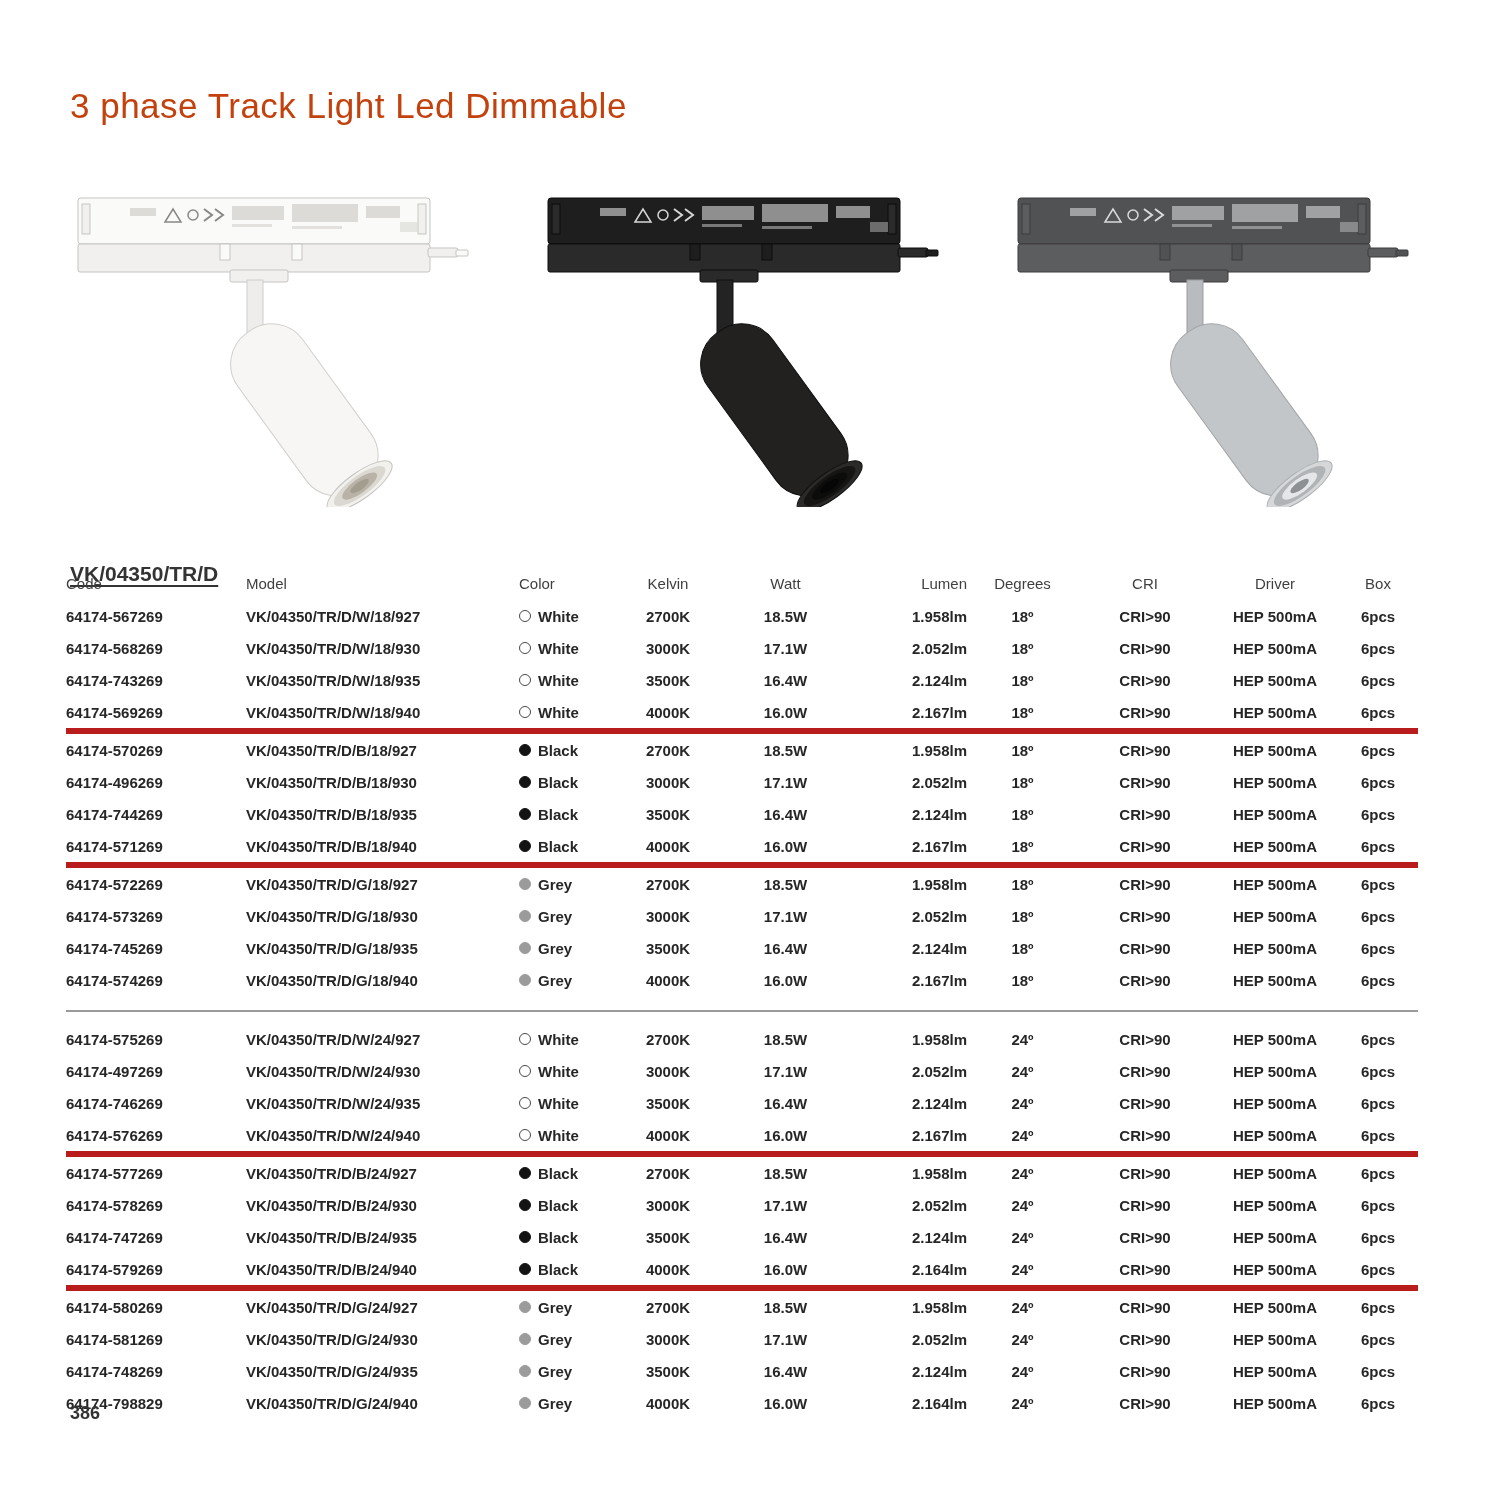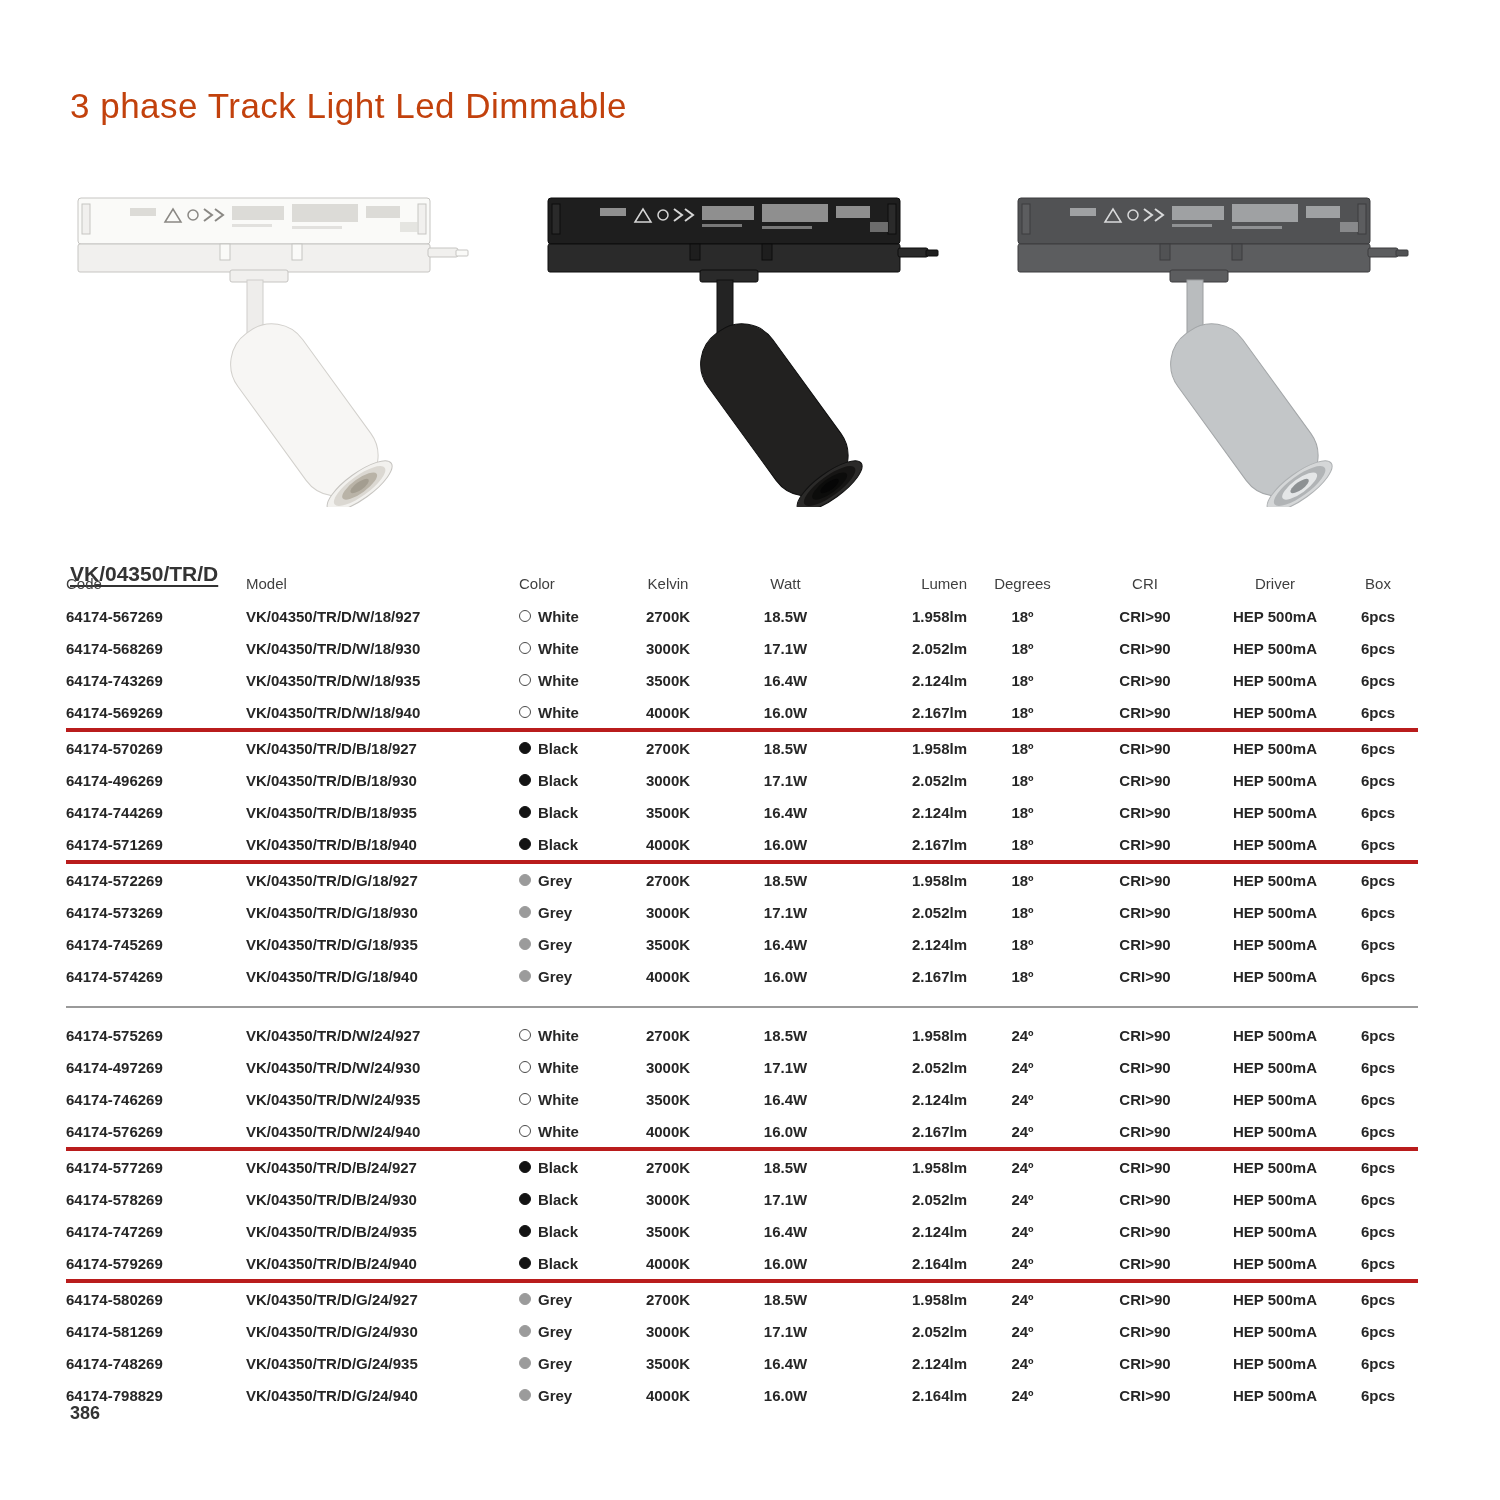--- a/index.html
+++ b/index.html
@@ -30,21 +30,21 @@
   .col1{width:255px;text-align:left;}
   .col2{width:111px;text-align:left;padding-left:18px;box-sizing:border-box;display:flex;align-items:center;}
   .col3{width:112px;text-align:center;}
   .col4{width:123px;text-align:center;}
   .col5{width:120px;text-align:right;}
   .col6{width:111px;text-align:center;}
   .col7{width:134px;text-align:center;}
   .col8{width:126px;text-align:center;}
   .col9{width:80px;text-align:center;}
   .thead .col2{display:block;}
-  .tgroup.with-line{border-bottom:4px solid #b91c1c;}
+  .tgroup.with-line{border-bottom:6px solid #b91c1c;}
   .section-sep{height:0;border-top:2px solid #9a9a9a;margin-top:14px;margin-bottom:11px;}
   .dot{
     display:inline-block;width:12px;height:12px;border-radius:50%;
     margin-right:7px;box-sizing:border-box;flex:0 0 auto;
   }
   .page-number{
     position:absolute;left:70px;top:1403px;
     font-size:18px;font-weight:700;color:#333;
   }
 </style>

